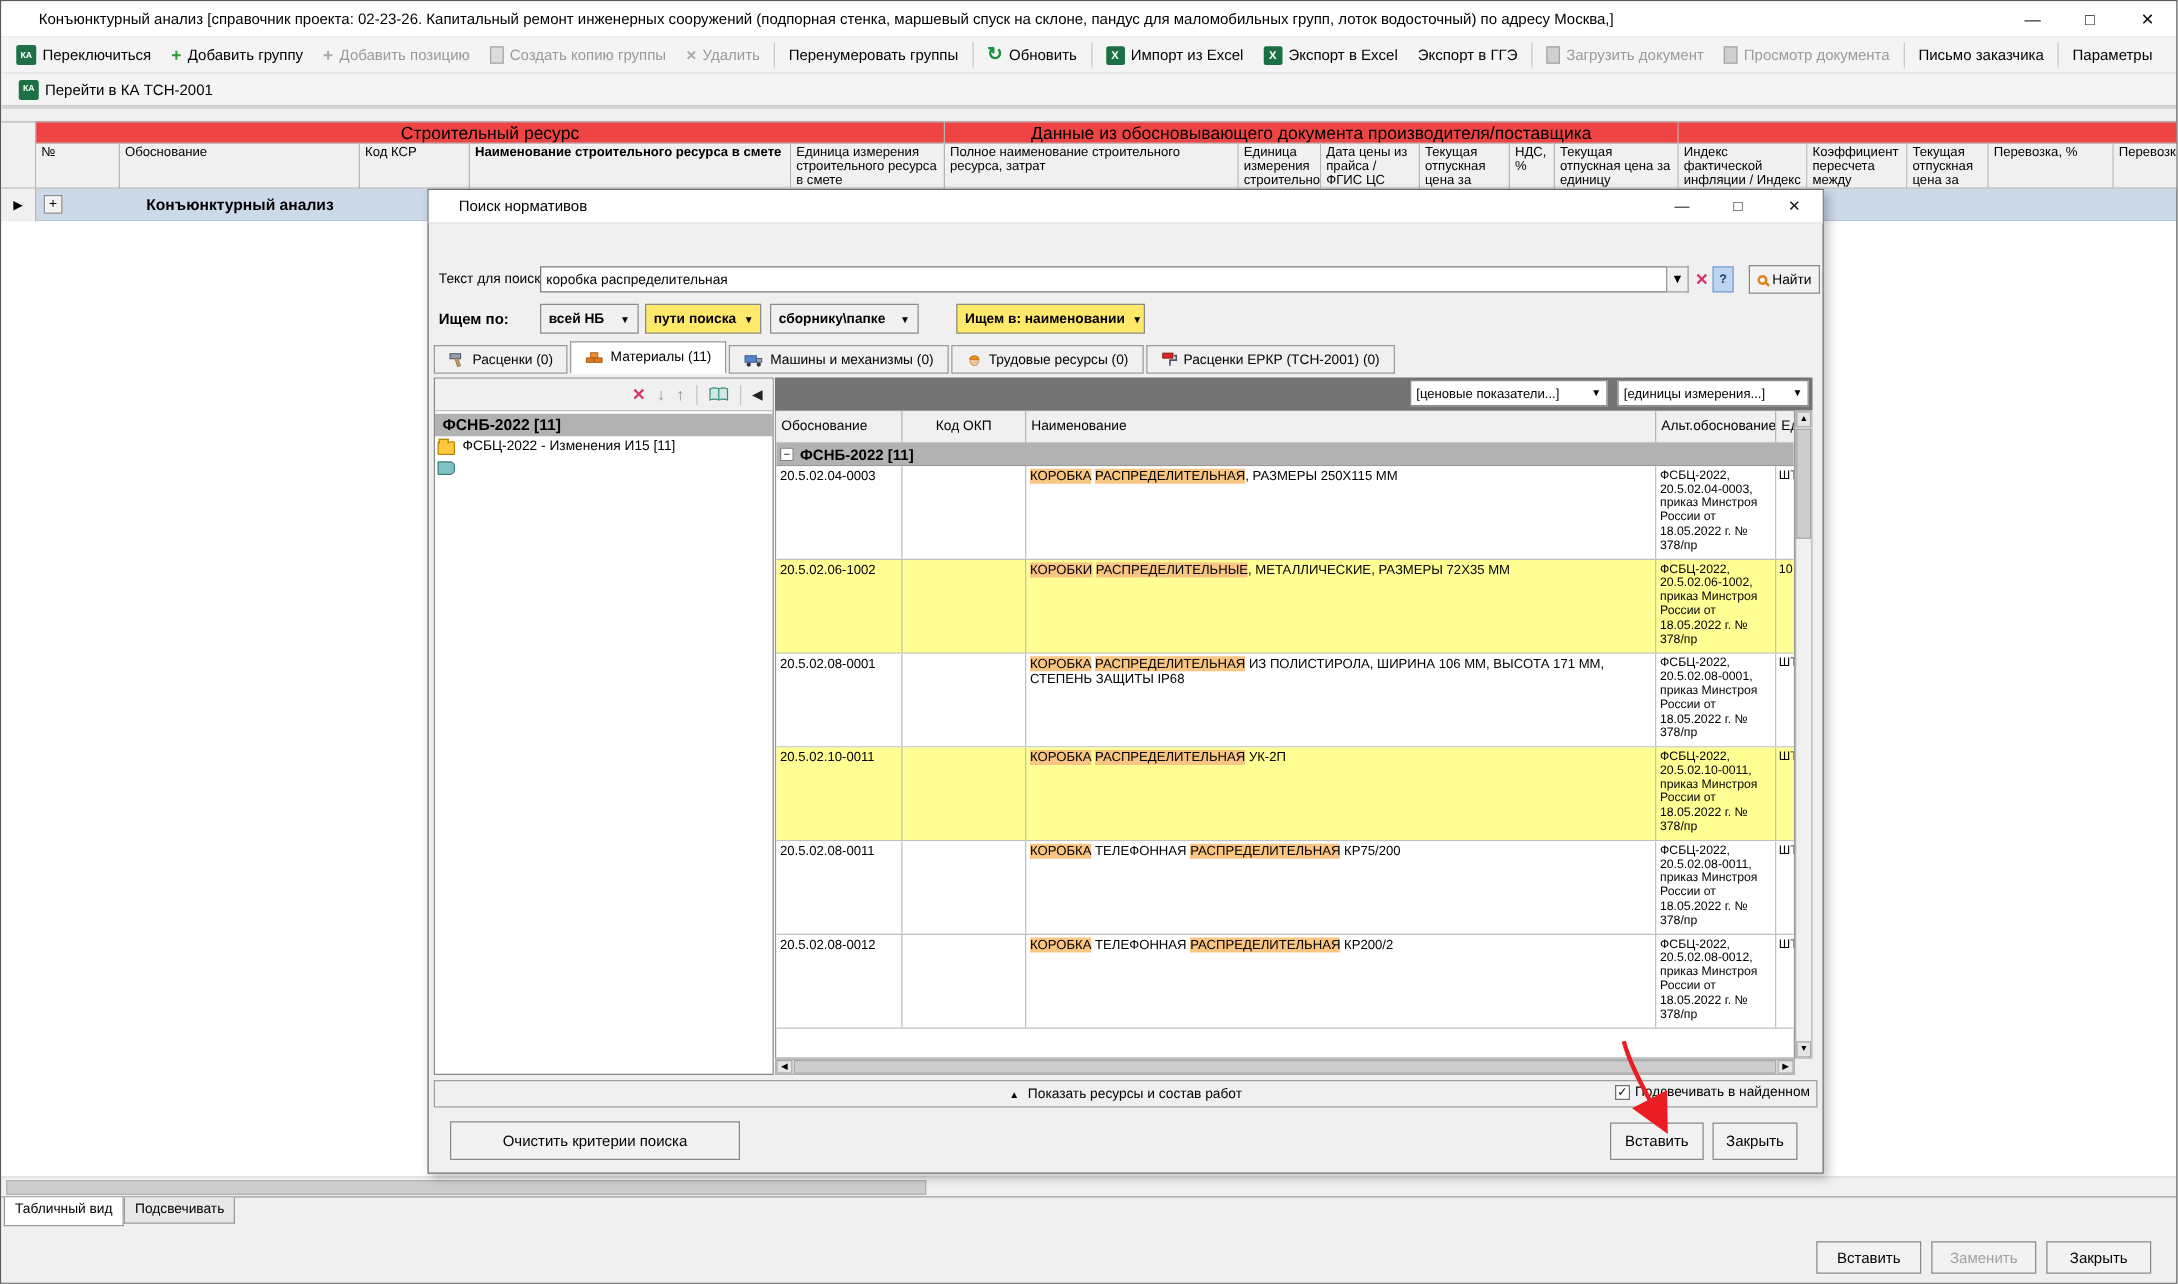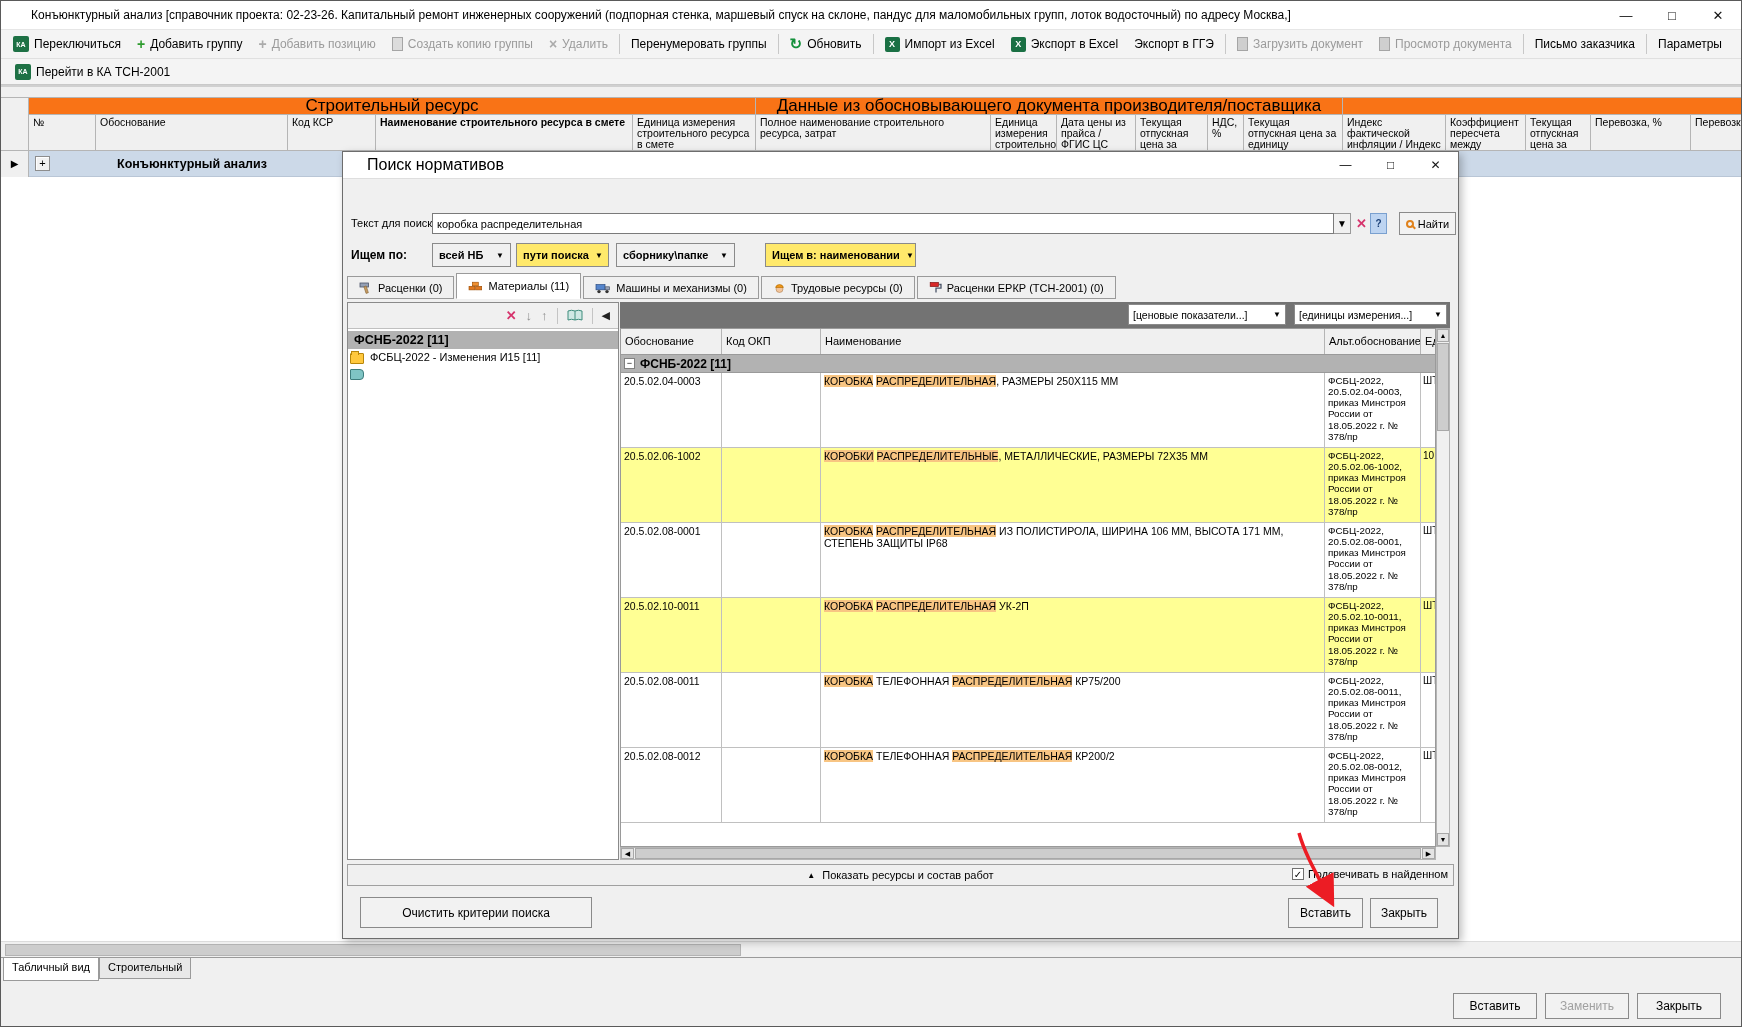--- a/index.html
+++ b/index.html
@@ -20,21 +20,21 @@
 .icon-glyph{font-weight:bold;font-size:14px;line-height:14px;flex:none}
 .g-green{color:#2d9b2d}.g-gray{color:#ababab}.g-refresh{color:#15913c;font-size:15px}
 .excel-ic{width:15px;height:15px;background:#1a7044;color:#fff;font-size:9px;font-weight:bold;display:inline-flex;align-items:center;justify-content:center;border-radius:2px;flex:none}
 .doc-ic{width:11px;height:14px;background:#cfcfcf;border:1px solid #a5a5a5;flex:none}
 
 
 #grid-header{position:absolute;left:0;top:84px;right:0;height:66px;background:#f0f0f0;border-top:2px solid #d0d0d0}
 #grid-gutter{position:absolute;left:0;top:10px;width:28px;bottom:0;background:#f0f0f0;border:1px solid #b5b5b5;border-left:none}
 .g-row{position:absolute;left:28px;top:10px;right:0;height:18px;display:flex}
 .c-row{position:absolute;left:28px;top:28px;right:0;bottom:0;display:flex}
-.gcell{border:1px solid #b5b5b5;border-left:none;display:flex;align-items:center;justify-content:center;font-size:17px;overflow:hidden;white-space:nowrap;background:#f97316;flex:none}
+.gcell{border:1px solid #b5b5b5;border-left:none;display:flex;align-items:center;justify-content:center;font-size:14px;overflow:hidden;white-space:nowrap;background:#ef4444;flex:none}
 .ccell{border:1px solid #b5b5b5;border-left:none;border-top:none;padding:2px 4px;font-size:10.5px;line-height:1.06;overflow:hidden;background:#f0f0f0;flex:none}
 
 
 #ka-row{position:absolute;left:0;top:150px;right:0;height:26px;background:#ccd9e8;display:flex;align-items:center;border-bottom:1px solid #b9c6d6}
 #ka-row .marker{width:28px;height:26px;background:#f0f0f0;border-right:1px solid #b5b5b5;display:flex;align-items:center;justify-content:center;font-size:10px;flex:none}
 #ka-row .plusbox{width:15px;height:15px;background:#f2f2f2;border:1px solid #8d8d8d;box-shadow:1px 1px 0 #fff inset;font-size:11px;line-height:12px;text-align:center;margin-left:6px;flex:none}
 #ka-row .ka-label{font-weight:bold;font-size:12.5px;position:absolute;left:95px;width:192px;text-align:center}
 #main-white{position:absolute;left:0;top:176px;right:0;height:764px;background:#fff}
 
 
@@ -43,21 +43,21 @@
 #view-tabs{position:absolute;left:0;top:956px;right:0;height:26px;background:#f0f0f0;border-top:1px solid #9a9a9a;display:flex;align-items:flex-start;padding-left:2px}
 .vtab{font-size:11px;padding:3px 8px;border:1px solid #9a9a9a;border-top:none;background:#e8e8e8;height:21px;white-space:nowrap}
 .vtab.active{background:#fff;height:23px}
 #bottom-bar{position:absolute;left:0;top:982px;right:0;height:45px;background:#f0f0f0;display:flex;align-items:center;justify-content:flex-end;gap:8px;padding-right:20px}
 .btn{border:1px solid #8a8a8a;background:#f2f2f2;font-size:12px;height:26px;min-width:84px;display:inline-flex;align-items:center;justify-content:center;padding:0 10px;white-space:nowrap}
 .btn.disabled{color:#a0a0a0}
 
 
 #dialog{position:absolute;left:341px;top:150px;width:1117px;height:788px;background:#f0f0f0;border:1px solid #6d6d6d;box-shadow:3px 3px 8px rgba(0,0,0,.25);z-index:10}
 #dlg-title{position:absolute;left:0;top:0;right:0;height:27px;background:#fff;display:flex;align-items:center;border-bottom:1px solid #dedede}
-#dlg-title .dtext{font-size:16px;padding-left:24px}
+#dlg-title .dtext{font-size:12px;padding-left:24px}
 #dlg-title .wbtn{width:45px;font-size:12px}
 .dlg-label{font-size:11px}
 #search-row{position:absolute;left:0;top:60px;right:0;height:24px}
 #search-label{position:absolute;left:8px;top:5px}
 #search-input{position:absolute;left:89px;top:1px;width:902px;height:21px;border:1px solid #7a7a7a;font-family:"Liberation Sans",sans-serif;font-size:11px;padding:0 4px;background:#fff}
 .sm-btn{position:absolute;top:1px;height:21px;display:flex;align-items:center;justify-content:center;border:1px solid #9a9a9a;background:#f0f0f0;font-size:10px}
 #combo-arrow{left:991px;width:17px;border-left:none}
 #search-clear{left:1010px;width:17px;color:#d6336c;font-weight:bold;font-size:13px;border:none;background:transparent}
 #search-help{left:1027px;width:17px;background:#bdd4f1;border-color:#7aa0cf;color:#1a3f77;font-weight:bold}
 #find-btn{position:absolute;left:1056px;top:0;width:57px;height:23px;border:1px solid #8a8a8a;background:#f2f2f2;display:flex;align-items:center;justify-content:center;gap:4px;font-size:11px}
@@ -362,21 +362,21 @@
           <span class="car" style="font-size:8px">▼</span>
       </div>
       <div class="res-combo" id="res-combo2">
         <span>[единицы измерения...]</span>
           <span class="car" style="font-size:8px">▼</span>
       </div>
     </div>
     <div id="res-body">
       <div id="res-header">
           <div class="rh" style="width: 101px;">Обоснование</div>
-          <div class="rh" style="width: 99px;">Код ОКП</div>
+          <div class="rh" style="width: 99px; text-align: center;">Код ОКП</div>
           <div class="rh" style="width: 504px;">Наименование</div>
           <div class="rh" style="width: 96px;">Альт.обоснование</div>
           <div class="rh" style="width: 16px;">Ед</div>
         </div>
       <div id="res-group">
         <span class="minus">−</span>
         <span class="glabel">ФСНБ-2022 [11]</span>
       </div>
       <div id="results-rows">
           <div class="rrow">
@@ -455,19 +455,19 @@
       </marker>
     </defs>
   <path d="M18 10 C 24 32, 38 55, 50 78" fill="none" stroke="#ec1c24" stroke-width="3.5" marker-end="url(#ah)"></path>
 </svg>
 
 <div id="main-hscroll">
     <div class="thumb"></div>
   </div>
 <div id="view-tabs">
   <div class="vtab active">Табличный вид</div>
-  <div class="vtab">Строительный</div>
+  <div class="vtab">Подсвечивать</div>
 </div>
 <div id="bottom-bar">
   <div class="btn">Вставить</div>
   <div class="btn disabled">Заменить</div>
   <div class="btn">Закрыть</div>
 </div>
 
 </body></html>

